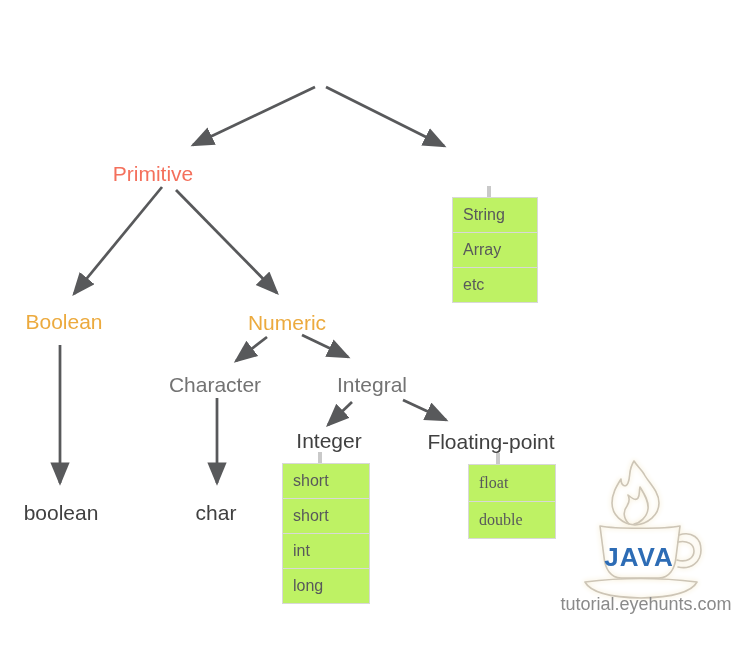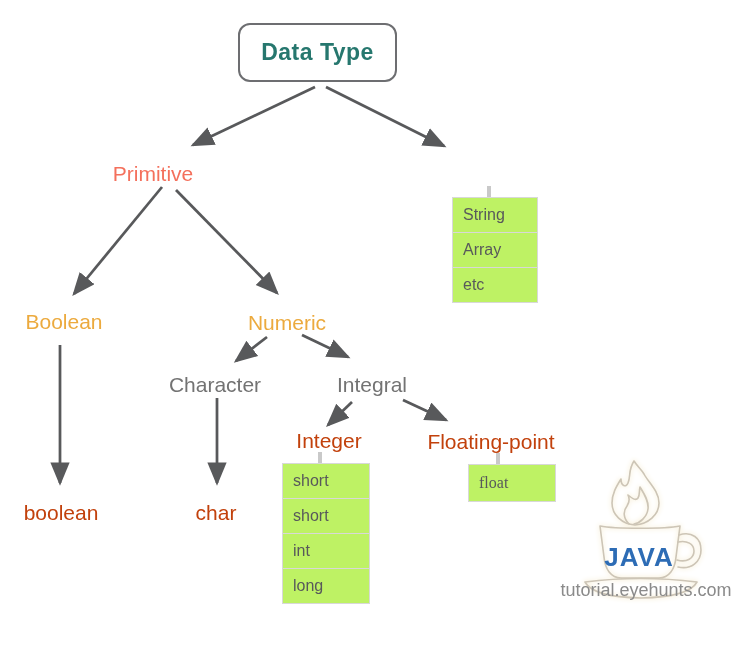--- a/index.html
+++ b/index.html
@@ -27,39 +27,39 @@
     color:#26776e;font-size:23px;font-weight:bold;letter-spacing:.5px;
   }
   
   .lbl{
     position:absolute;z-index:2;white-space:nowrap;
     font-size:21px;transform:translate(-50%,-50%);
   }
   .lvl1{color:#f4705c;}
   .lvl2{color:#ecaa3e;}
   .lvl3{color:#737373;}
-  .lvl4{color:#c2410c;}
+  .lvl4{color:#404040;}
   
   .dtable{
     position:absolute;z-index:2;background:#bef264;
     border:1px solid #d8d8d8;box-sizing:border-box;
   }
   .dtable .row{
     border-top:1px solid #d8d8d8;
     color:#58595b;font-size:16px;
     padding:0 0 0 10px;display:flex;align-items:center;
   }
   .dtable .row:first-child{border-top:none;}
   .tick{
     position:absolute;width:4px;height:12px;background:#c9c9c9;z-index:2;
   }
   
   .logo{position:absolute;left:570px;top:456px;width:140px;height:150px;z-index:2;}
   .website{
-    position:absolute;left:646px;top:590px;transform:translate(-50%,-50%);
+    position:absolute;left:646px;top:604px;transform:translate(-50%,-50%);
     color:#8a8a8a;font-size:18px;white-space:nowrap;z-index:2;
   }
 </style>
 </head>
 <body>
 
 <div class="canvas">
 
   <svg class="arrows" width="732" height="645" viewBox="0 0 732 645">
     <defs>
@@ -74,23 +74,20 @@
       <line x1="176" y1="190" x2="277" y2="293" marker-end="url(#ah)"></line>
       <line x1="267" y1="337" x2="236" y2="361" marker-end="url(#ah)"></line>
       <line x1="302" y1="335" x2="348" y2="357" marker-end="url(#ah)"></line>
       <line x1="352" y1="402" x2="328" y2="425" marker-end="url(#ah)"></line>
       <line x1="403" y1="400" x2="446" y2="420" marker-end="url(#ah)"></line>
       <line x1="60" y1="345" x2="60" y2="483" marker-end="url(#ah)"></line>
       <line x1="217" y1="398" x2="217" y2="483" marker-end="url(#ah)"></line>
     </g>
   </svg>
 
-  <div class="root-box">
-    <span>Data Type</span>
-  </div>
 
   <div class="lbl lvl1" style="left:153px;top:174px;">Primitive</div>
   <div class="lbl lvl2" style="left:64px;top:322px;">Boolean</div>
   <div class="lbl lvl2" style="left:287px;top:323px;">Numeric</div>
   <div class="lbl lvl3" style="left:215px;top:385px;">Character</div>
   <div class="lbl lvl3" style="left:372px;top:385px;">Integral</div>
   <div class="lbl lvl4" style="left:329px;top:441px;">Integer</div>
   <div class="lbl lvl4" style="left:491px;top:442px;">Floating-point</div>
   <div class="lbl lvl4" style="left:61px;top:513px;">boolean</div>
   <div class="lbl lvl4" style="left:216px;top:513px;">char</div>
@@ -107,20 +104,21 @@
 
   <div class="dtable" style="left:282px;top:463px;width:88px;">
     <div class="row" style="height:34px;">short</div>
     <div class="row" style="height:34px;">short</div>
     <div class="row" style="height:34px;">int</div>
     <div class="row" style="height:34px;">long</div>
   </div>
 
   <div class="dtable" style="left:468px;top:464px;width:88px;font-family:Liberation Serif, serif;">
     <div class="row" style="height:36px;">float</div>
+    <div class="row" style="height:36px;">double</div>
   </div>
 
   <svg class="logo" viewBox="0 0 140 150">
     <g stroke="#cdc5b6" stroke-width="1.6" fill="none" stroke-linecap="round" stroke-linejoin="round" style="filter:drop-shadow(0 0 2.5px #f3e6c2);">
 
       <path d="M64,5
         C58,14 61,20 58,27 C56,32 51,30 51,23
         C46,31 42,38 42,47
         C42,59 52,68 65,69
         C78,68 89,59 89,47

